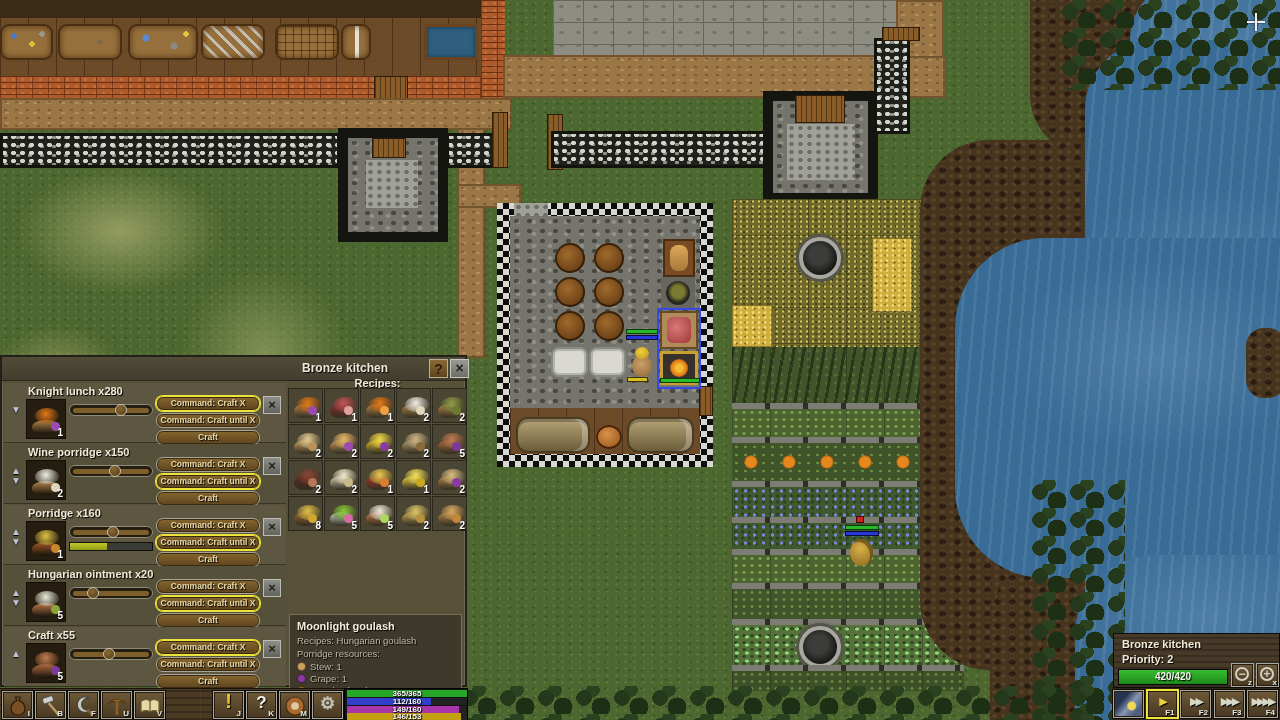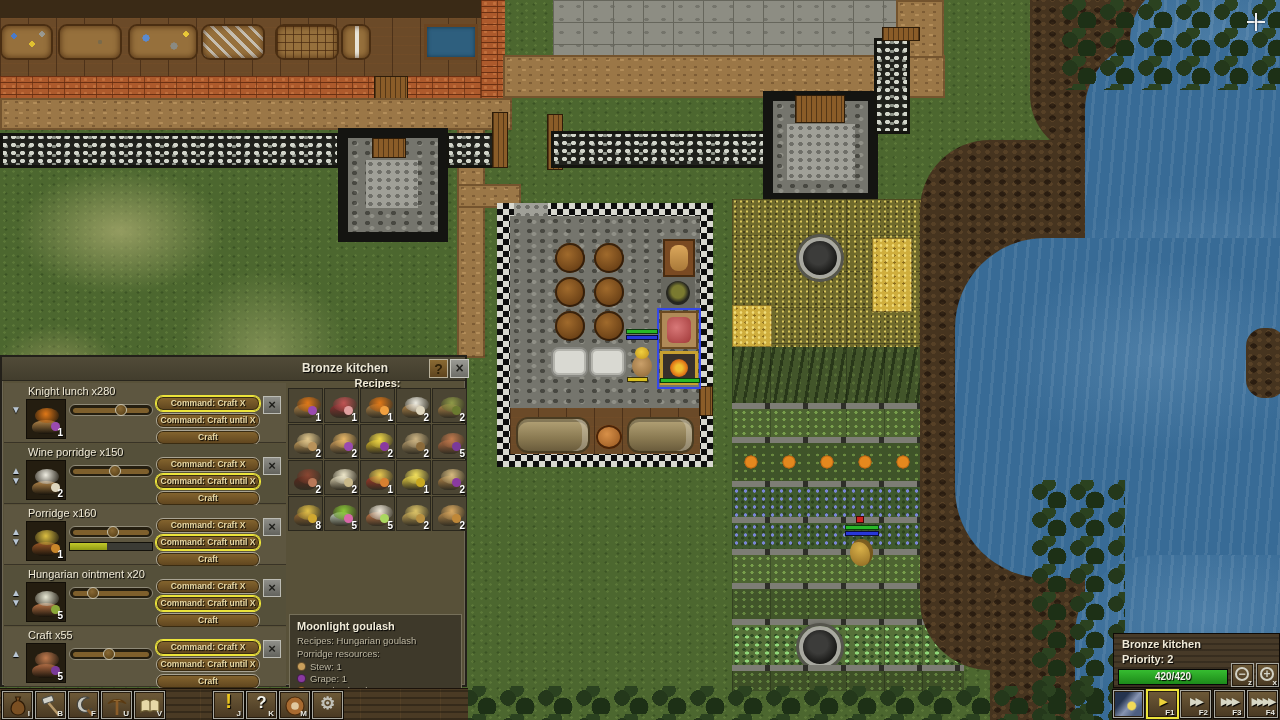--- a/index.html
+++ b/index.html
@@ -112,21 +112,21 @@
     border-bottom:1px solid #29261d;}
   .wtitle{position:absolute;left:283px;top:4px;width:120px;text-align:center;font-size:12px;font-weight:bold;
     color:#ece7d6;text-shadow:1px 1px 1px #000;}
   .helpbtn{position:absolute;left:427px;top:2px;width:19px;height:19px;background:linear-gradient(#8a6a33,#5e441e);
     border:1px solid #b8b09a;color:#2e2008;font-weight:bold;font-size:14px;text-align:center;line-height:18px;}
   .closebtn{position:absolute;left:448px;top:2px;width:19px;height:19px;background:linear-gradient(#9a9a94,#6e6e68);
     border:1px solid #c8c8c0;color:#22221e;font-weight:bold;font-size:14px;text-align:center;line-height:17px;}
   #queue{left:2px;top:26px;width:282px;height:304px;}
   .qrow{position:absolute;left:0;width:282px;height:60px;border-bottom:1px solid #383326;background:#5d5640;}
   .qrow.alt{background:#55503a;}
-  .qname{position:absolute;left:24px;top:2px;font-size:11px;font-weight:normal;color:#efe9d6;text-shadow:1px 1px 1px #000;}
+  .qname{position:absolute;left:24px;top:2px;font-size:11px;font-weight:bold;color:#efe9d6;text-shadow:1px 1px 1px #000;}
   .qarrows{position:absolute;left:3px;top:22px;width:18px;text-align:center;line-height:10px;}
   .arrow{display:block;font-size:10px;color:#b9c6d4;text-shadow:0 1px 1px #000;cursor:pointer;}
   .qicon{position:absolute;left:22px;top:16px;width:40px;height:40px;background:#241d10;border:1px solid #120e07;}
   .bowlbase{position:absolute;left:5px;right:5px;bottom:4px;height:14px;border-radius:50% 50% 45% 45%;}
   .bowlfill{position:absolute;left:8px;top:8px;width:24px;height:15px;border-radius:50%;}
   .bowldot{position:absolute;right:5px;bottom:7px;width:9px;height:9px;border-radius:50%;}
   .qcount{position:absolute;right:2px;bottom:0;font-size:10px;font-weight:bold;color:#fff;text-shadow:1px 1px 1px #000;}
   .qslider{position:absolute;left:65px;top:21px;width:84px;height:12px;background:#241e10;
     border:1px solid #8f8a78;border-radius:7px;}
   .qslider .track{position:absolute;left:3px;right:3px;top:3px;height:5px;background:#7e5f2c;border-radius:3px;}
@@ -644,20 +644,38 @@
         <svg width="24" height="24" viewBox="0 0 20 20">
           <circle cx="10" cy="10" r="7.5" fill="#a86a30" stroke="#4a2c0e"></circle>
           <circle cx="10" cy="10" r="3.2" fill="#e0c8a0"></circle>
         </svg>
         <span class="slotkey">M</span>
       </div>
       <div class="slot" style="left: 312px;">
         <span class="glyph" style="color: rgb(194, 194, 186); font-size: 17px;">⚙</span>
       </div>
     </div>
+  <div id="statblock" class="abs">
+      <div class="sbar" style="top: 1px;">
+        <div class="sfill" style="width: 100%; background: rgb(40, 168, 40);"></div>
+        <div class="stext">365/365</div>
+      </div>
+      <div class="sbar" style="top: 8.75px;">
+        <div class="sfill" style="width: 70%; background: rgb(48, 64, 204);"></div>
+        <div class="stext">112/160</div>
+      </div>
+      <div class="sbar" style="top: 16.5px;">
+        <div class="sfill" style="width: 93%; background: rgb(170, 53, 170);"></div>
+        <div class="stext">149/160</div>
+      </div>
+      <div class="sbar" style="top: 24.25px;">
+        <div class="sfill" style="width: 95%; background: rgb(194, 160, 15);"></div>
+        <div class="stext">146/153</div>
+      </div>
+    </div>
 
   <div id="wpanel" class="abs">
     <div class="wptitle">Bronze kitchen</div>
     <div class="wpprio">Priority: 2</div>
     <div id="gauge">
       <div id="gaugefill" style="width: 100%;"></div>
       <div id="gaugetext">420/420</div>
     </div>
     <div class="circbtn" style="left:117px;">
       <span class="circ">−</span>

